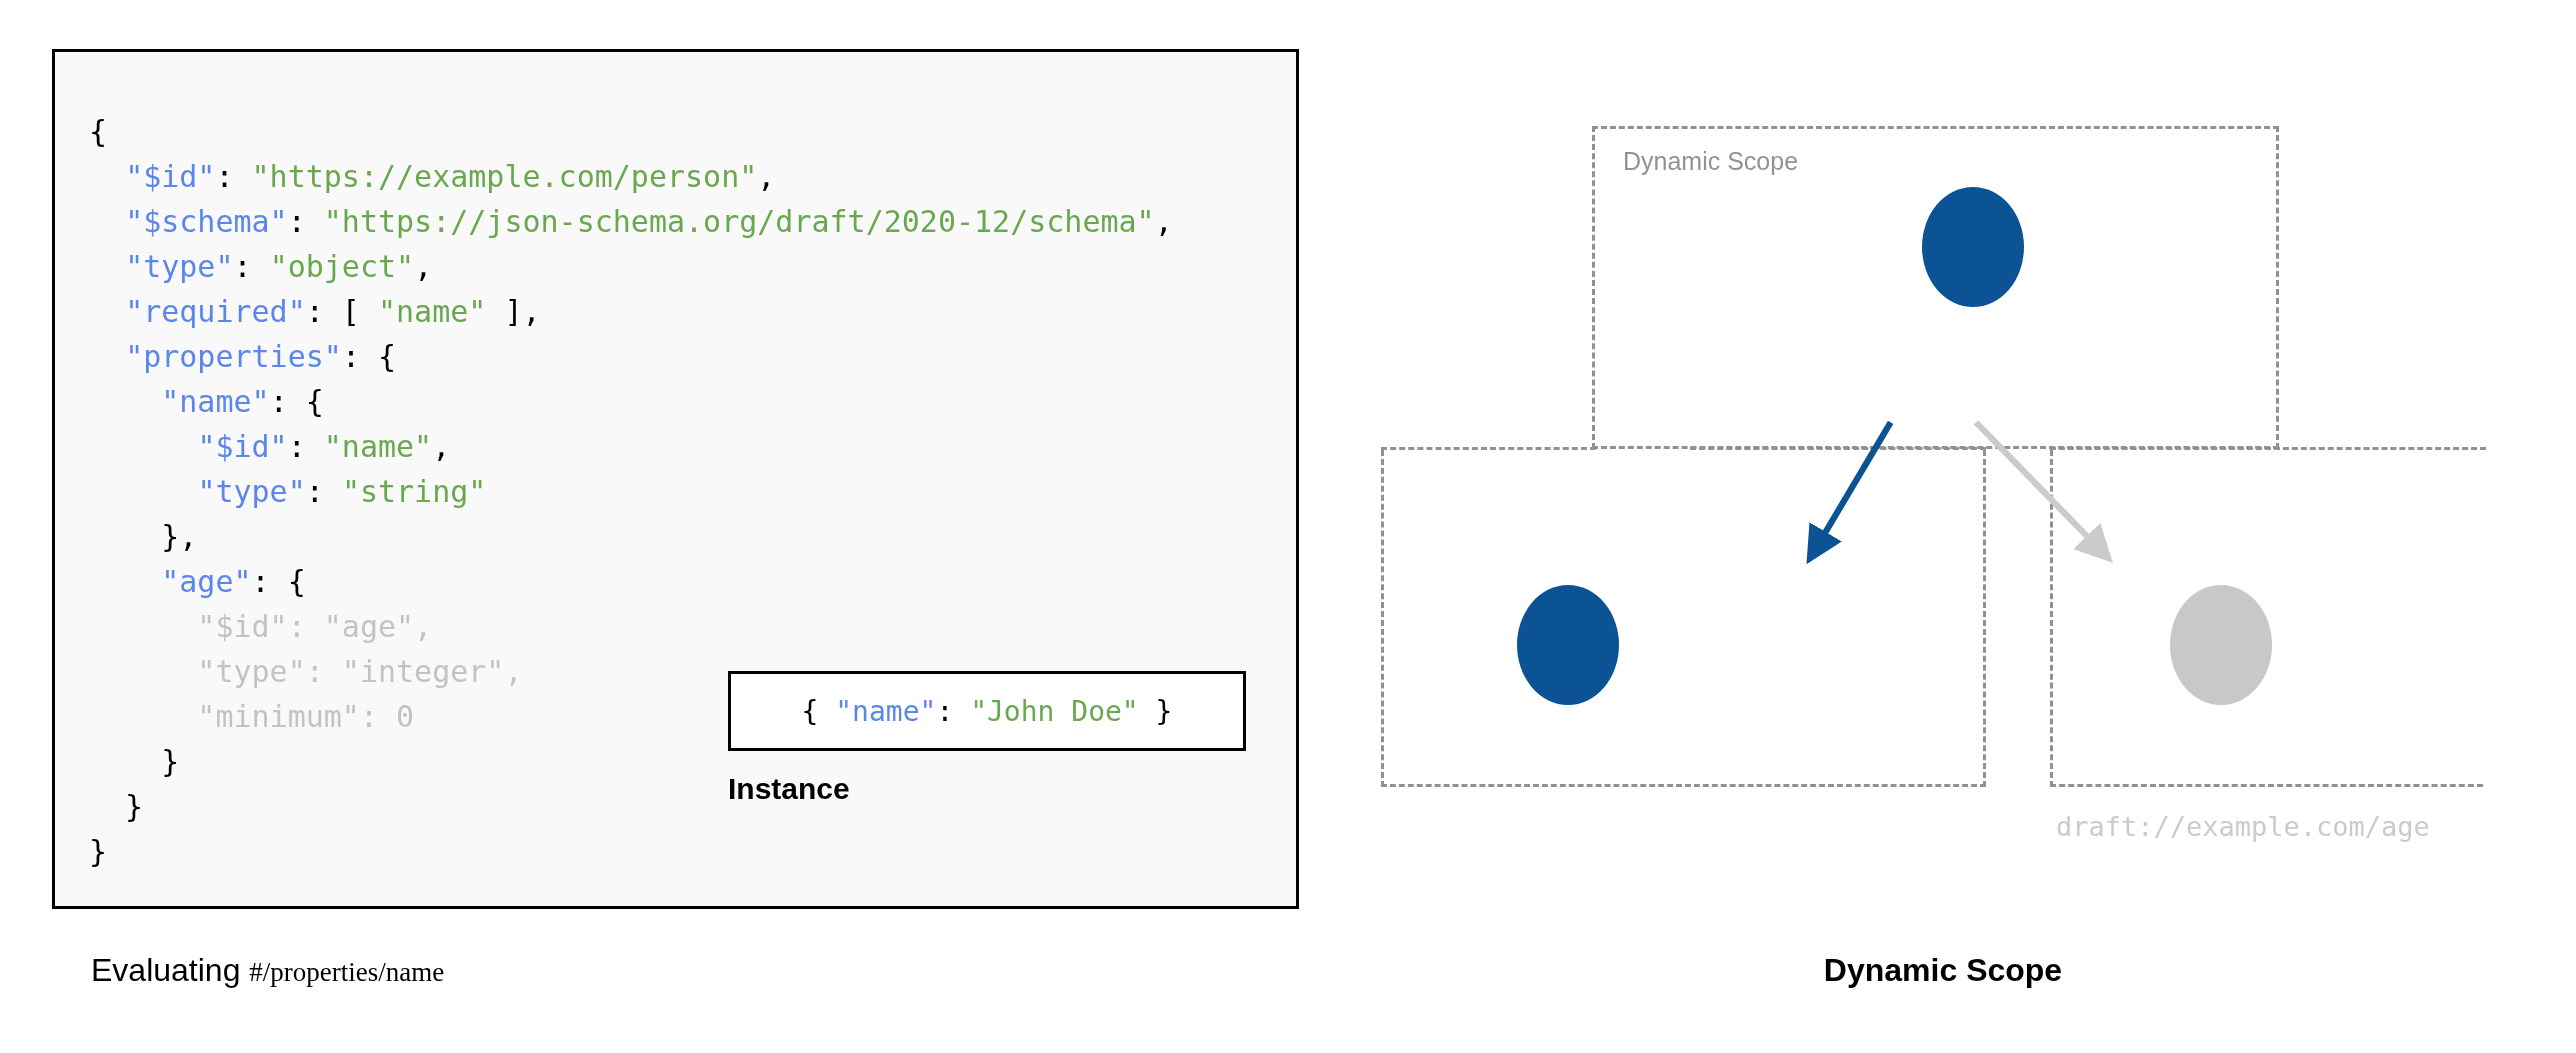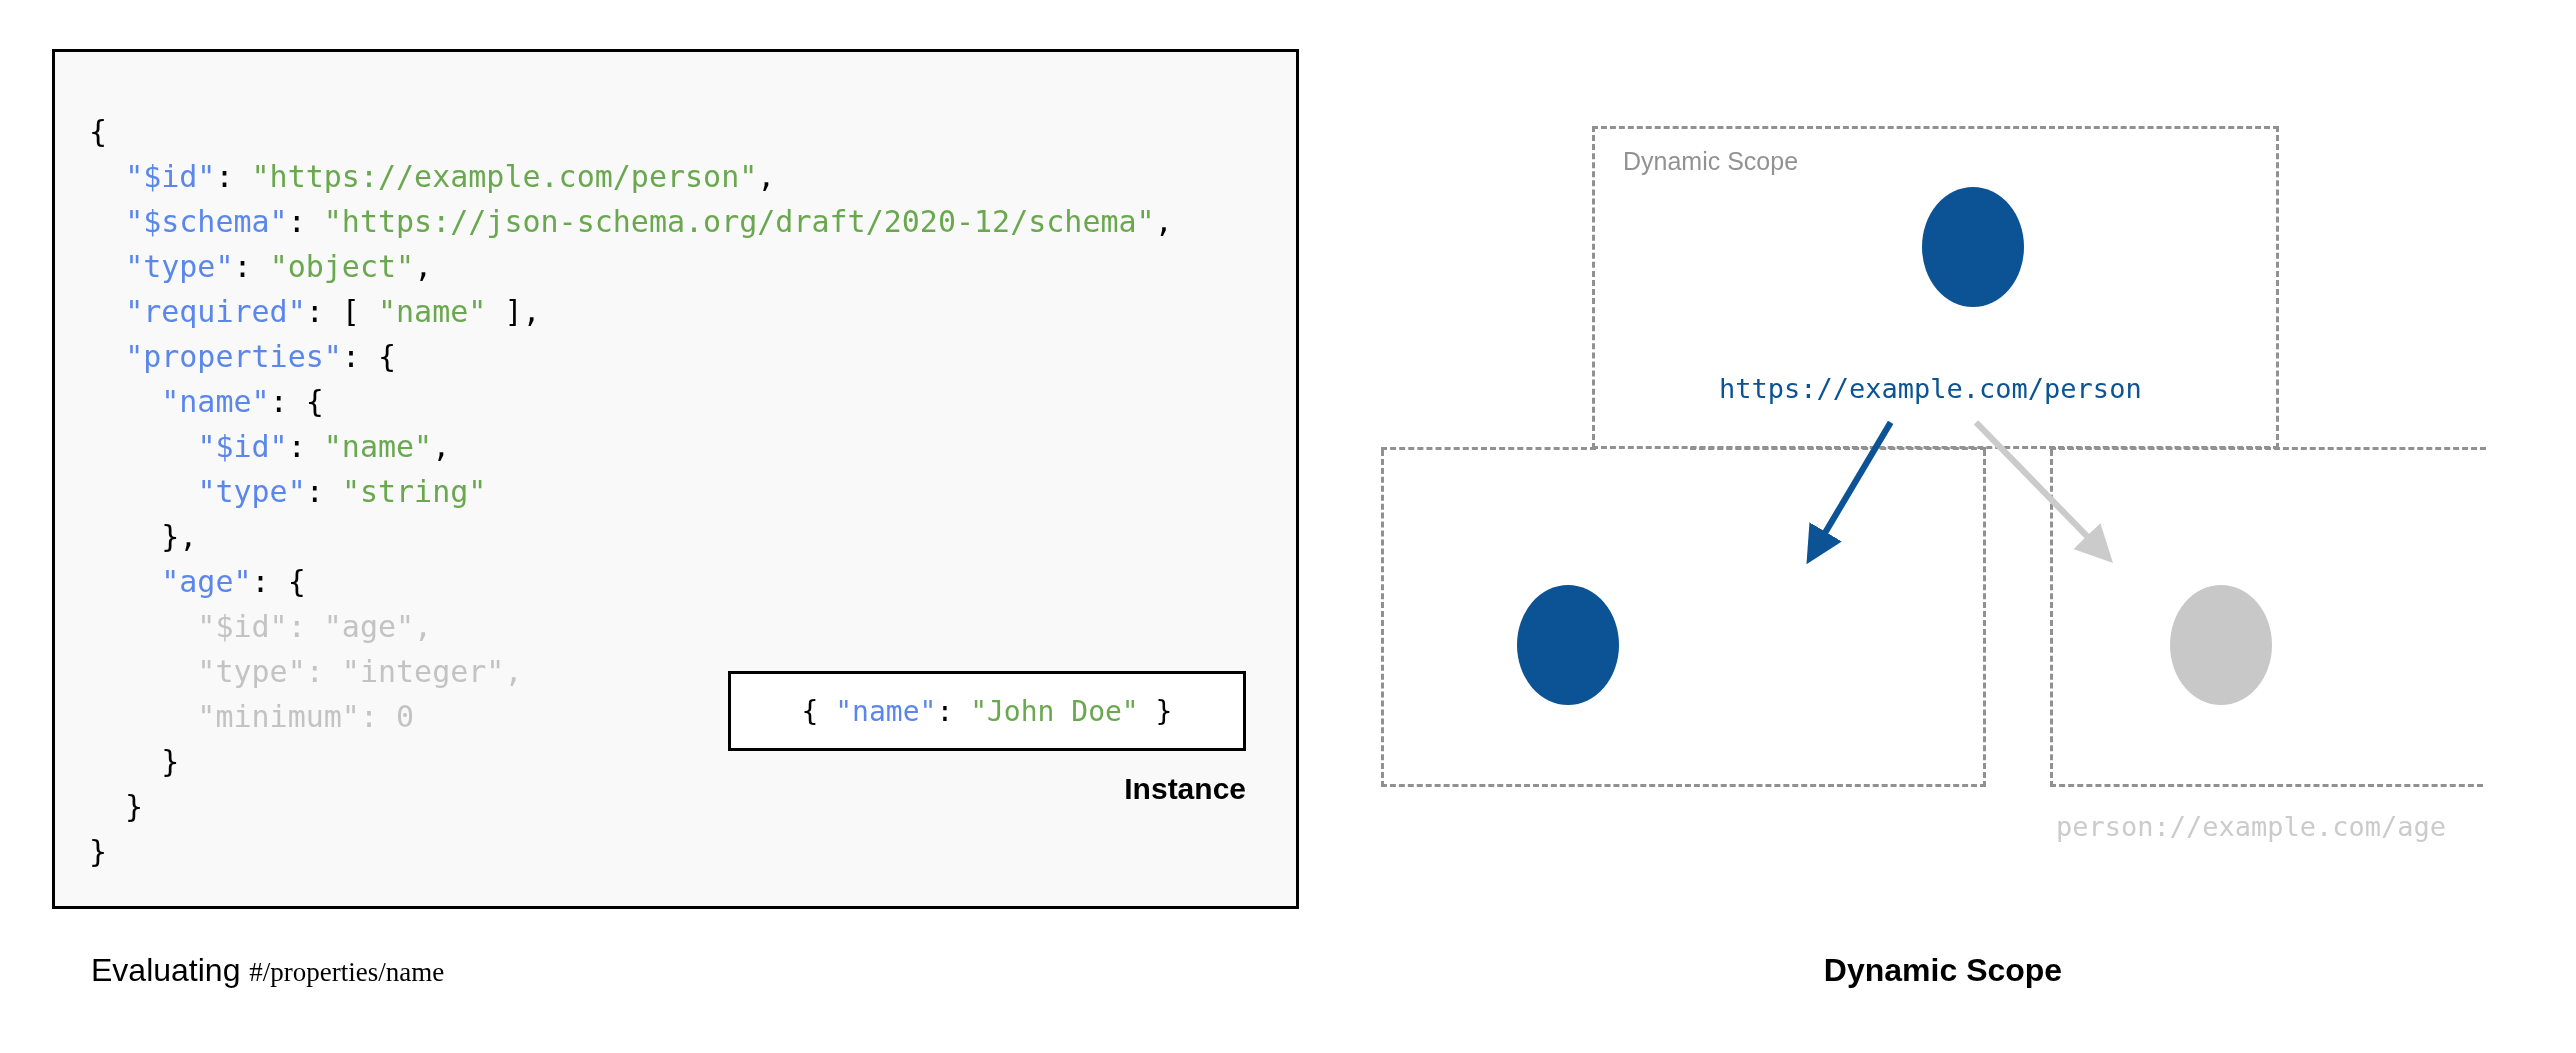--- a/index.html
+++ b/index.html
@@ -17,21 +17,21 @@
   .p{color:#000000;}
   .dim{color:#C3C3C3;}
 
   
   #instance-box{position:absolute;left:728px;top:671px;width:518px;height:80px;
      background:#ffffff;border:3.4px solid #000000;box-sizing:border-box;
      display:flex;align-items:center;justify-content:center;
      font-family:"DejaVu Sans Mono","Liberation Mono",monospace;
      font-size:28px;white-space:pre;}
   #instance-caption{position:absolute;left:728px;top:772px;width:518px;
-     text-align:right;font-size:30px;font-weight:bold;color:#000;}
+     text-align:left;font-size:30px;font-weight:bold;color:#000;}
 
   #left-caption{position:absolute;left:91px;top:952px;
      font-size:32px;color:#000;white-space:pre;}
   #left-caption .bold{font-weight:normal;}
   #left-caption .mono{font-family:Liberation Serif, serif;
      font-weight:normal;font-size:27px;}
 
   
   #diagram{position:absolute;left:1310px;top:0px;width:1266px;height:738px;}
 
@@ -126,18 +126,17 @@
       </marker>
     </defs>
     <line x1="1020" y1="742" x2="880" y2="978" stroke="#0B5394" stroke-width="11" marker-end="url(#ah-blue)"></line>
     <line x1="1170" y1="742" x2="1400" y2="978" stroke="#CBCBCB" stroke-width="11" marker-end="url(#ah-gray)"></line>
   </svg>
 
   <div class="node blue" id="node-person"></div>
   <div class="node blue" id="node-name"></div>
   <div class="node gray" id="node-age"></div>
 
-  <div class="nodelabel blue" id="label-person">https://example.com/person</div>
-  <div class="nodelabel gray" id="label-age">person://example.com/age</div>
+  <div class="nodelabel gray" id="label-age">draft://example.com/age</div>
 
   <div id="right-caption">Dynamic Scope</div>
 </div>
 
 
 </body></html>

